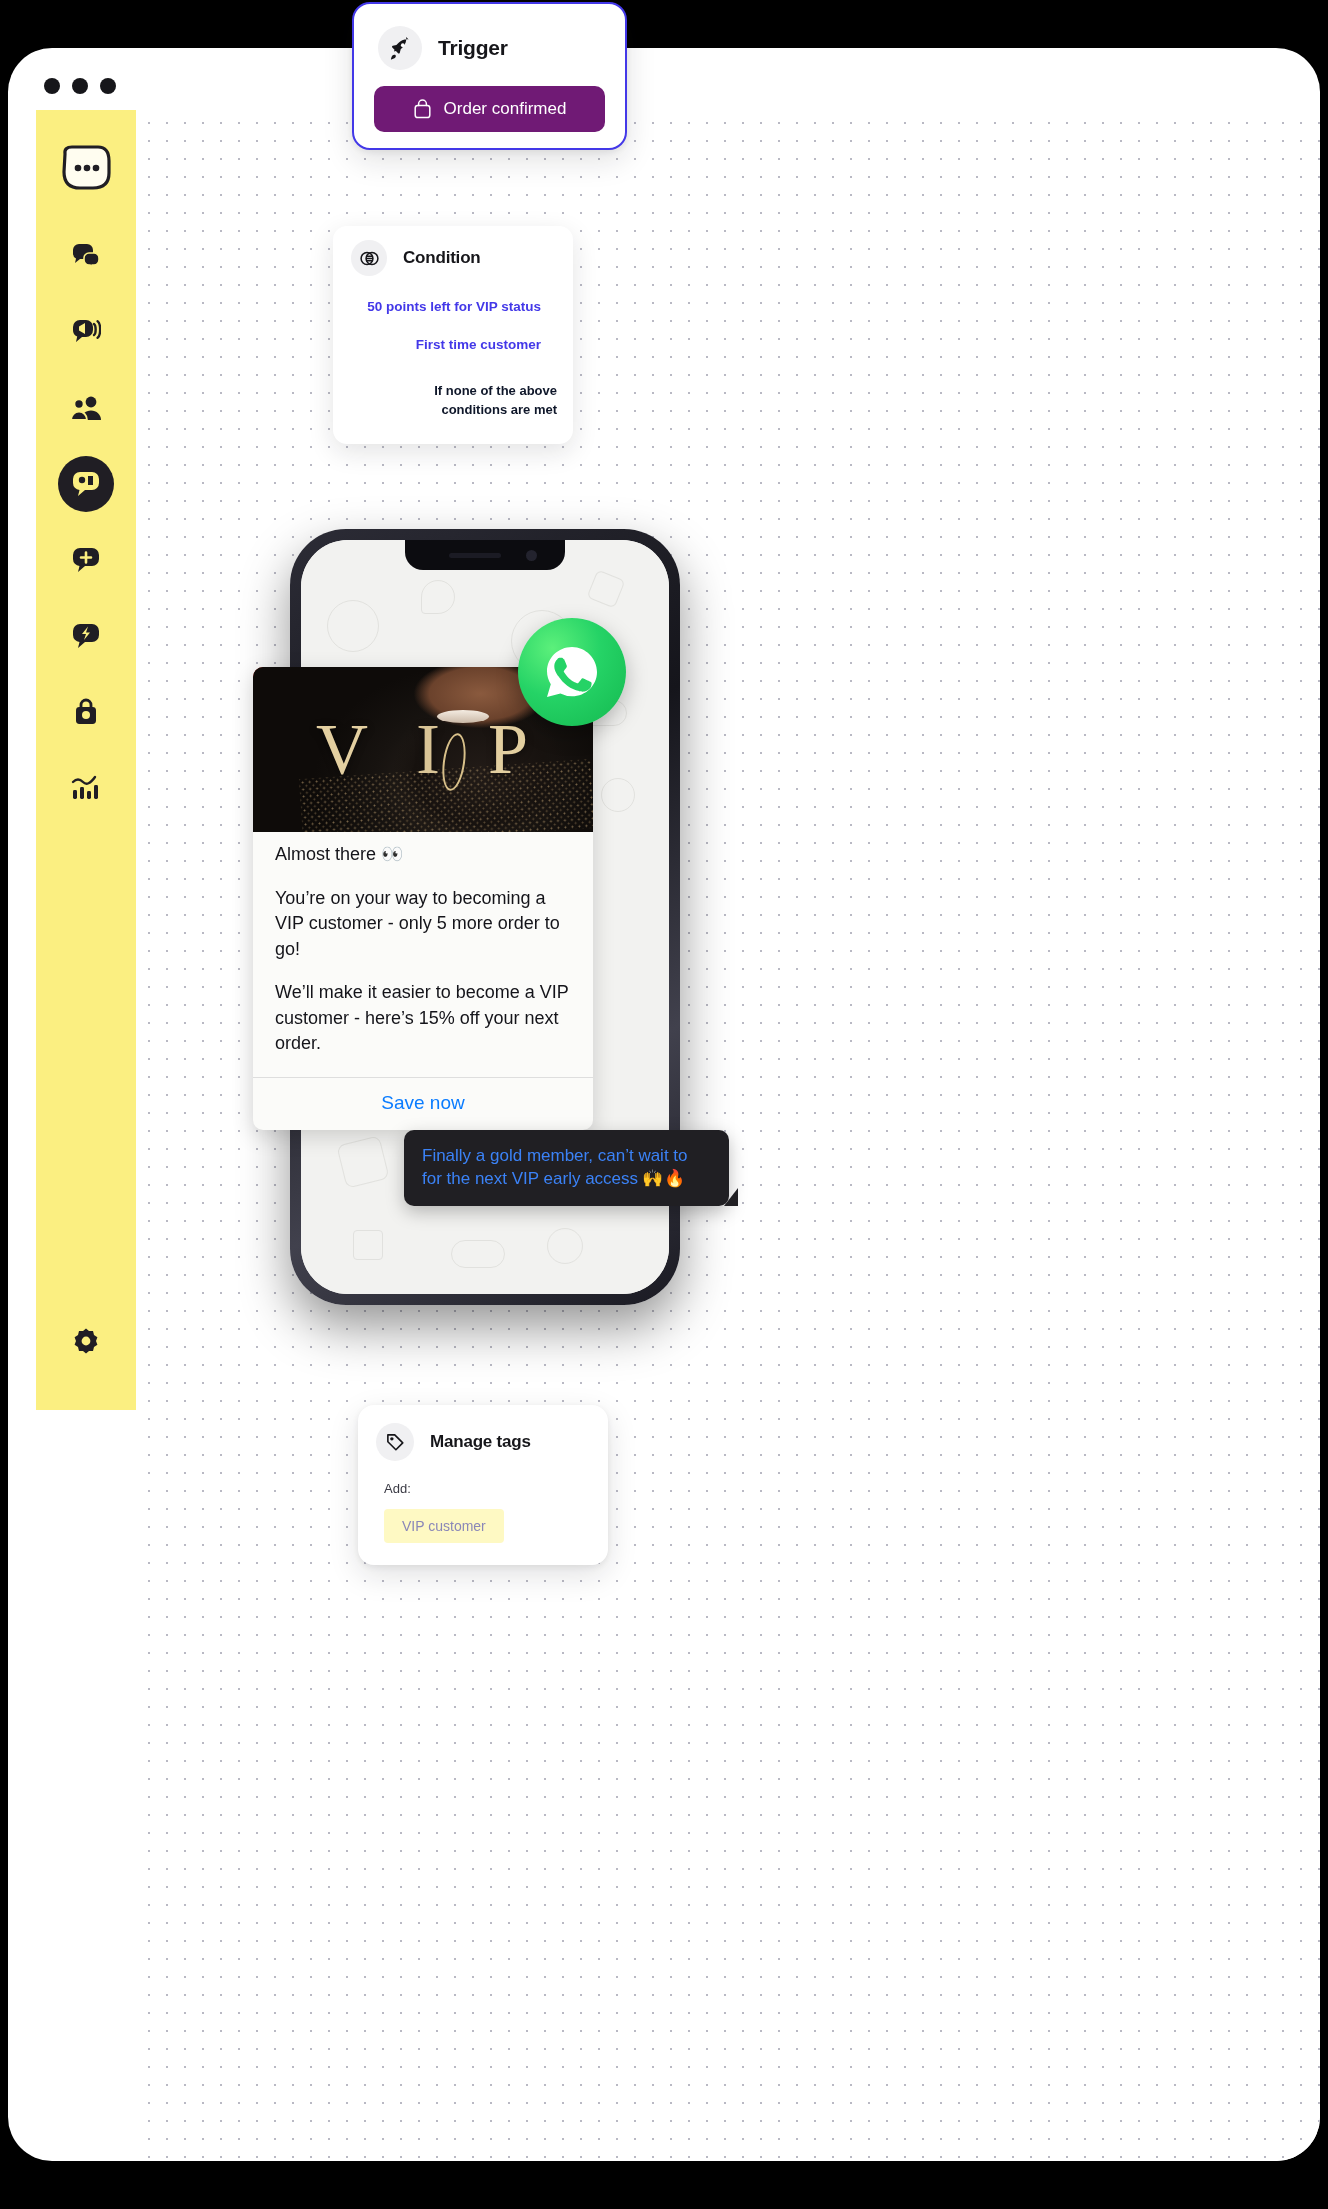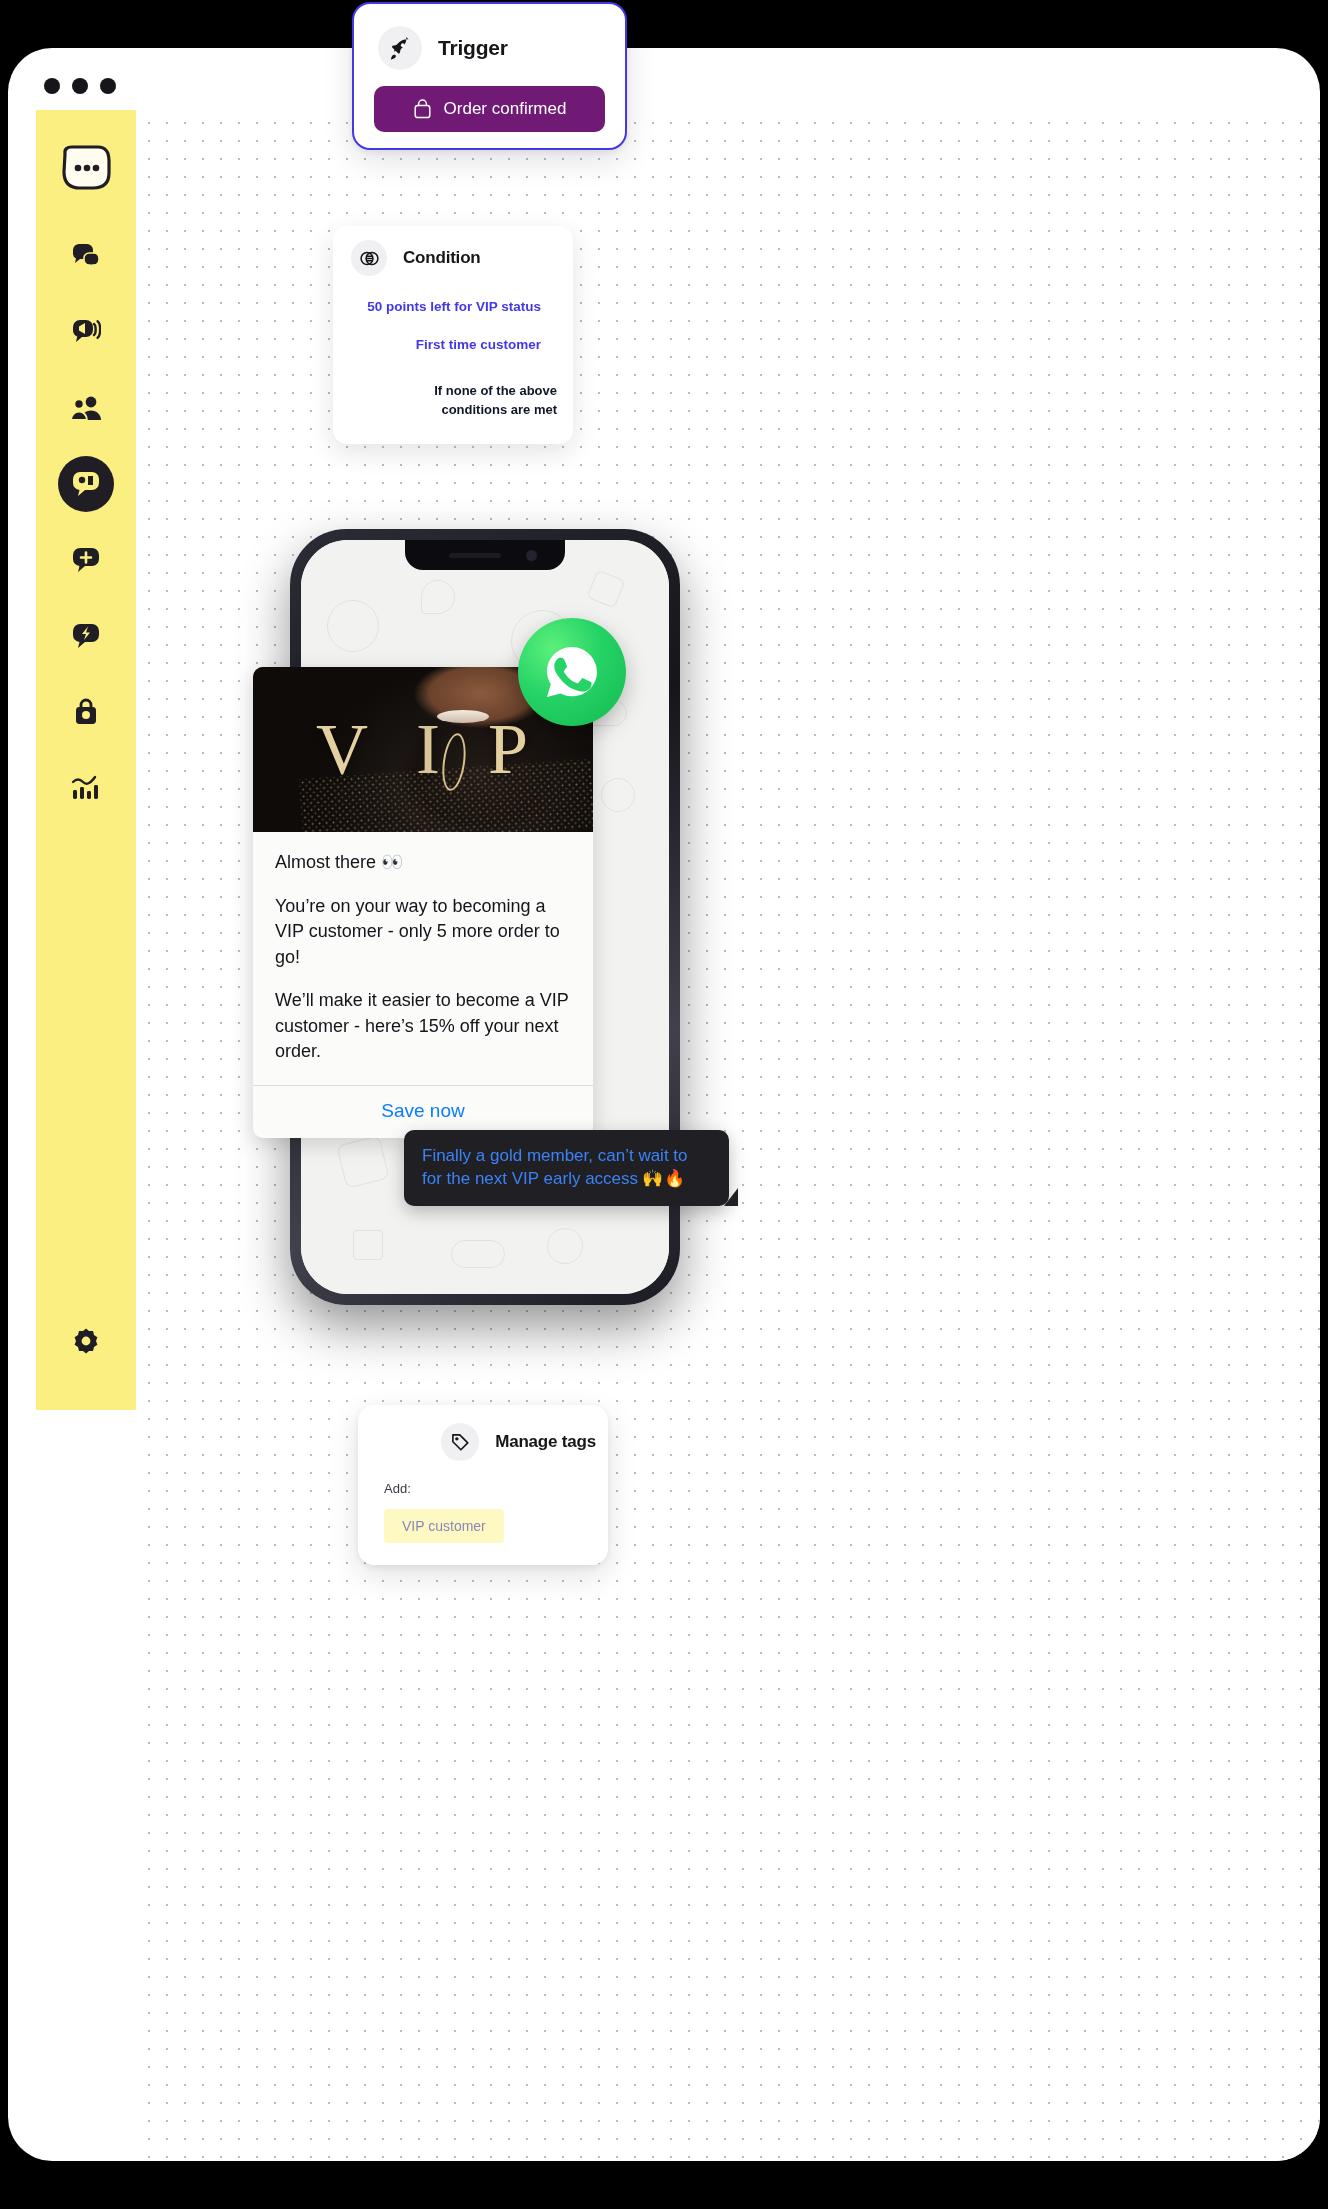--- a/index.html
+++ b/index.html
@@ -135,21 +135,21 @@
     line-height: 1.45;
     width: 190px;
   }
 
   
   #tags-node {
     left: 358px; top: 1405px;
     width: 250px; height: 160px;
     border-radius: 16px;
   }
-  #tags-node .node-head { padding: 18px 12px 10px 18px; justify-content: flex-end; }
+  #tags-node .node-head { padding: 18px 12px 10px 18px; }
   #tags-node .node-head .badge { width: 38px; height: 38px; }
   #tags-node .node-head .title { font-size: 17px; }
   #tags-label {
     position: absolute; left: 26px; top: 76px;
     font-size: 13px; color: #3a3a44;
   }
   #tag-chip {
     position: absolute; left: 26px; top: 104px;
     background: #fef9c3;
     color: #8a87b8;
@@ -261,21 +261,21 @@
   #msg-image .vip span:nth-child(2) { color: #d9c496; }
   #msg-image .earring {
     position: absolute;
     left: 56%; top: 40%;
     width: 22px; height: 58px;
     border: 2.5px solid #d8c08a;
     border-radius: 50% 50% 50% 50%;
     transform: rotate(8deg);
   }
   #msg-body {
-    padding: 18px 22px 6px 22px;
+    padding: 10px 22px 6px 22px;
     font-size: 18px;
     line-height: 1.42;
     color: #14141a;
   }
   #msg-body p { margin-bottom: 18px; }
   #msg-body p:last-child { margin-bottom: 10px; }
   #msg-divider { height: 1px; background: #dedede; margin: 4px 0 0 0; }
   #msg-cta {
     text-align: center;
     padding: 14px 0 16px 0;

